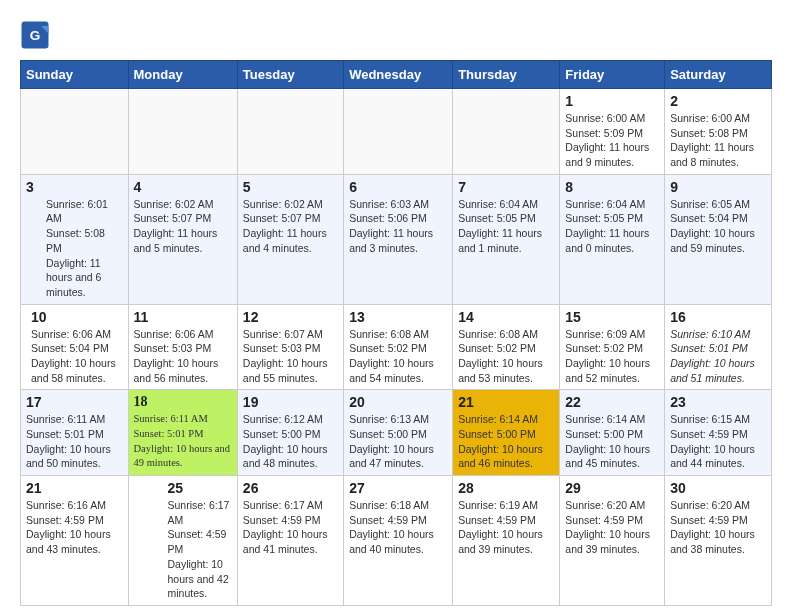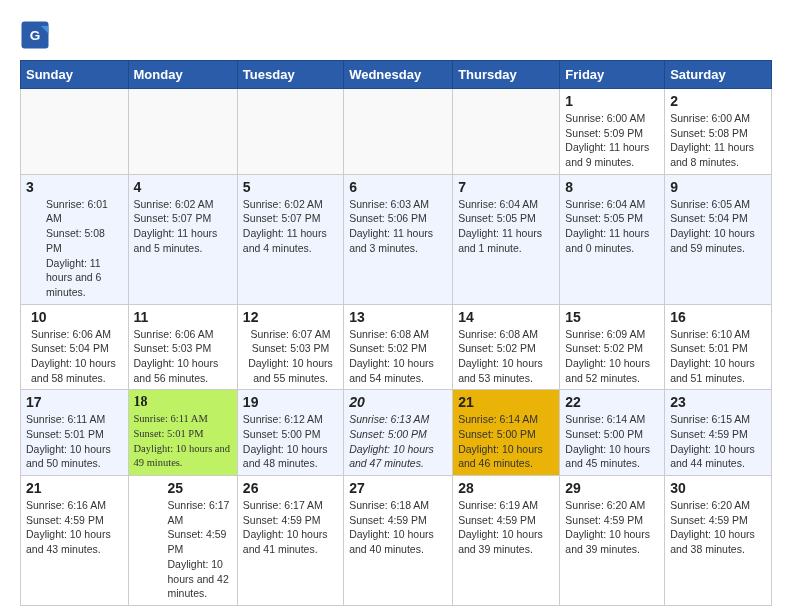--- a/index.html
+++ b/index.html
@@ -193,21 +193,21 @@
 Daylight: 10 hours and 58 minutes.</div>
         </td>
         <td style="background: rgb(255, 255, 255);">
           <span class="day-num">11</span>
           <div class="day-info" style="white-space: pre-line;">Sunrise: 6:06 AM
 Sunset: 5:03 PM
 Daylight: 10 hours and 56 minutes.</div>
         </td>
         <td style="background: rgb(255, 255, 255);">
           <span class="day-num">12</span>
-          <div class="day-info" style="white-space: pre-line; text-align: center;">Sunrise: 6:07 AM
+          <div class="day-info" style="white-space: pre-line;">Sunrise: 6:07 AM
 Sunset: 5:03 PM
 Daylight: 10 hours and 55 minutes.</div>
         </td>
         <td style="background: rgb(255, 255, 255);">
           <span class="day-num">13</span>
           <div class="day-info" style="white-space: pre-line;">Sunrise: 6:08 AM
 Sunset: 5:02 PM
 Daylight: 10 hours and 54 minutes.</div>
         </td>
         <td style="background: rgb(255, 255, 255);">
@@ -217,21 +217,21 @@
 Daylight: 10 hours and 53 minutes.</div>
         </td>
         <td style="background: rgb(255, 255, 255); margin-top: 27px;">
           <span class="day-num">15</span>
           <div class="day-info" style="white-space: pre-line;">Sunrise: 6:09 AM
 Sunset: 5:02 PM
 Daylight: 10 hours and 52 minutes.</div>
         </td>
         <td style="background: rgb(255, 255, 255);">
           <span class="day-num">16</span>
-          <div class="day-info" style="white-space: pre-line;">Sunrise: 6:10 AM
+          <div class="day-info" style="white-space: pre-line; font-style: italic;">Sunrise: 6:10 AM
 Sunset: 5:01 PM
 Daylight: 10 hours and 51 minutes.</div>
         </td>
       </tr>
       <tr>
         <td style="background: rgb(240, 244, 255);">
           <span class="day-num">17</span>
           <div class="day-info" style="white-space: pre-line;">Sunrise: 6:11 AM
 Sunset: 5:01 PM
 Daylight: 10 hours and 50 minutes.</div>
@@ -241,21 +241,21 @@
           <div class="day-info" style="white-space: pre-line;">Sunrise: 6:11 AM
 Sunset: 5:01 PM
 Daylight: 10 hours and 49 minutes.</div>
         </td>
         <td style="background: rgb(240, 244, 255);">
           <span class="day-num">19</span>
           <div class="day-info" style="white-space: pre-line;">Sunrise: 6:12 AM
 Sunset: 5:00 PM
 Daylight: 10 hours and 48 minutes.</div>
         </td>
-        <td style="background: rgb(240, 244, 255); font-style: italic;">
+        <td style="background: rgb(240, 244, 255);">
           <span class="day-num">20</span>
           <div class="day-info" style="white-space: pre-line;">Sunrise: 6:13 AM
 Sunset: 5:00 PM
 Daylight: 10 hours and 47 minutes.</div>
         </td>
         <td style="background: #eab308;">
           <span class="day-num">21</span>
           <div class="day-info" style="white-space: pre-line;">Sunrise: 6:14 AM
 Sunset: 5:00 PM
 Daylight: 10 hours and 46 minutes.</div>

